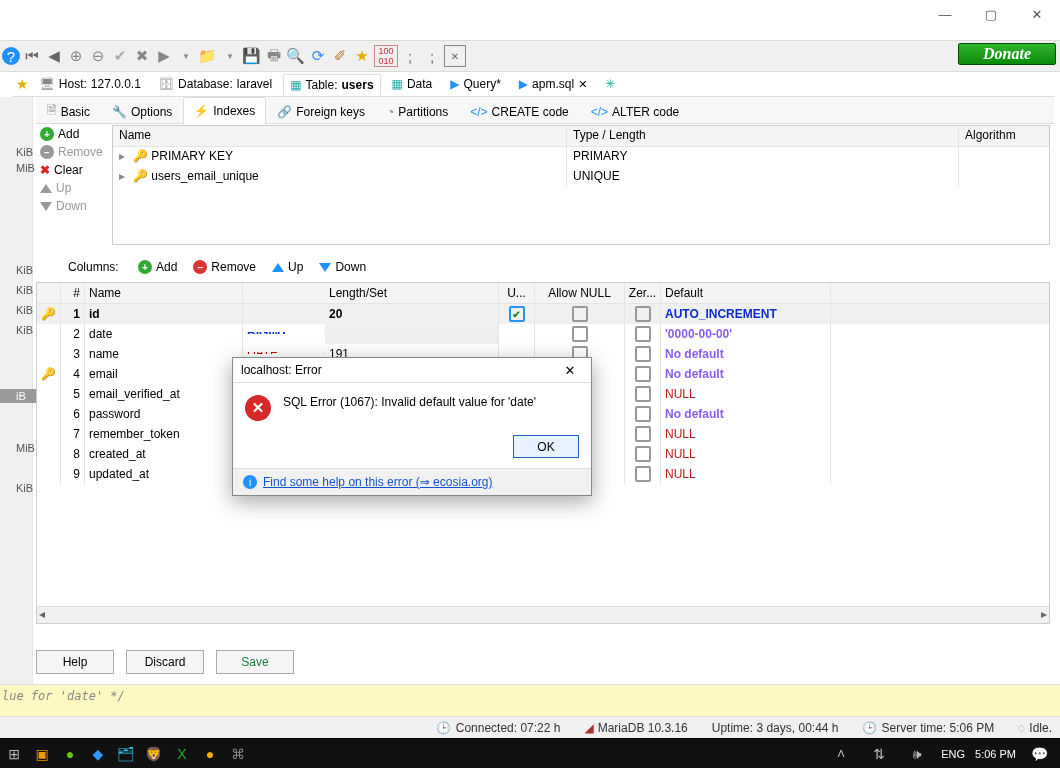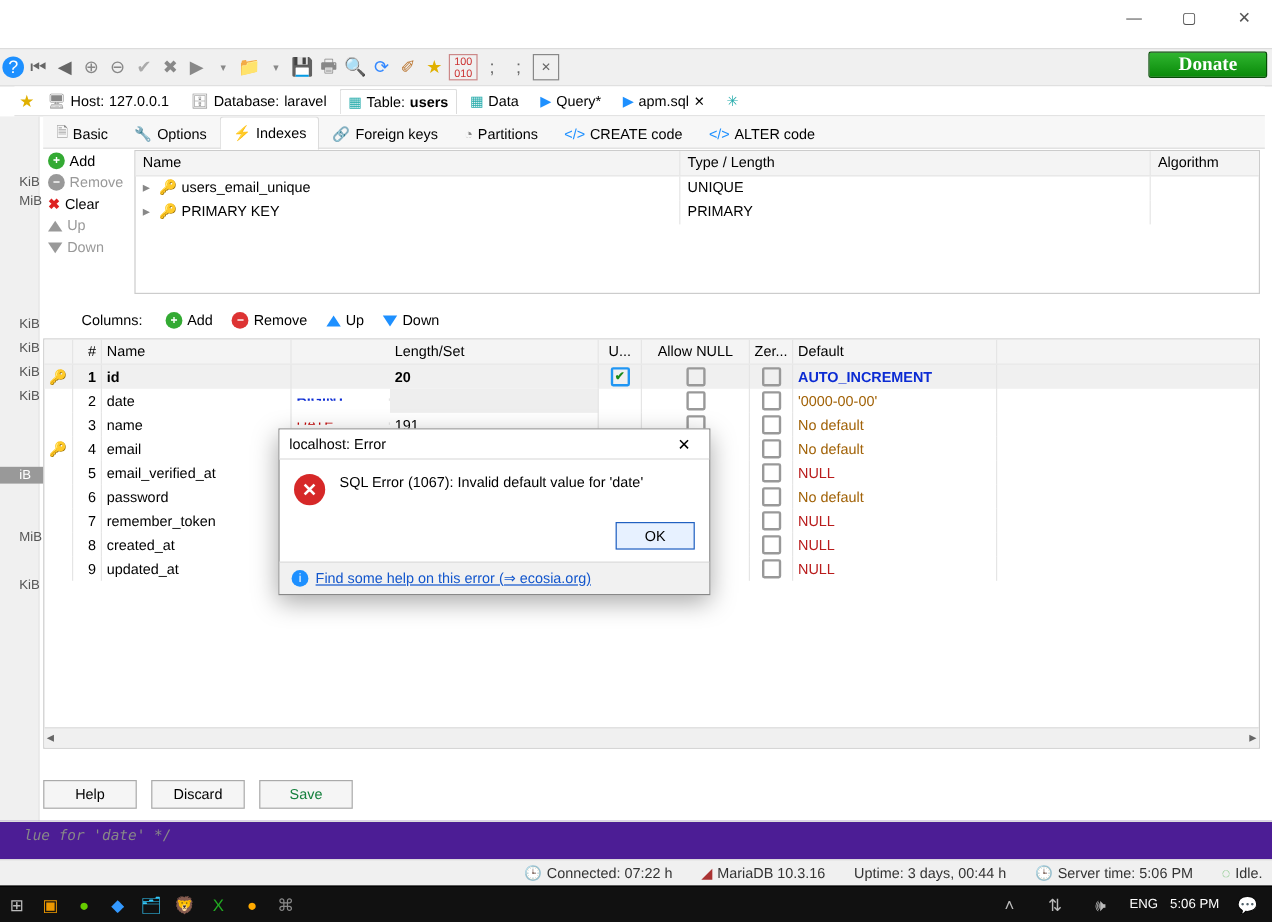--- a/index.html
+++ b/index.html
@@ -48,20 +48,21 @@
     font-size: 15px;
     color: #666;
   }
   .donate {
     position: absolute;
     right: 4px; top: 43px;
     background: linear-gradient(#2fb52f,#0a8a0a);
     border: 1px solid #044d04;
     color: #fff;
     font-weight: bold;
+    font-style: italic;
     font-size: 16px;
     padding: 1px 24px;
     border-radius: 2px;
     font-family: Georgia, serif;
   }
 
   
   .addr-bar {
     position: absolute;
     top: 72px;
@@ -256,44 +257,44 @@
   .w-def   { width: 170px; }
   .w-comm  { flex: 1; border-right: none !important;}
   .chk {
     width: 12px;height:12px;border:2px solid #2196f3;border-radius:2px;
     display:inline-flex;align-items:center;justify-content:center;font-size:10px;color:#2196f3;
   }
   .chk.gray {border-color:#999;color:#999;}
   .chk.checked::after{content:"✔";color:#1a8a1a;font-size:10px;}
   .dtype-red { color:#c00000; font-weight:normal;}
   .dtype-blue { color:#0b2bd3; font-weight:bold;}
-  .def-green { color:#a16207;}
+  .def-green { color:#8b5cf6;font-weight:bold;}
   .def-red { color:#b91c1c;}
   .def-blue { color:#0b2bd3; font-weight:bold;}
   .row-sel { background:#f0f0f0; font-weight:bold;}
   .hsb {
     position:absolute;bottom:0;left:0;right:0;height:16px;background:#f0f0f0;border-top:1px solid #ddd;
   }
 
   
   .bottom-btns {
     position:absolute; top:650px; left:36px;
     display:flex;gap:12px;
   }
   .bbtn {
     min-width:76px;height:22px;border:1px solid #aaa;background:#f5f5f5;
     display:flex;align-items:center;justify-content:center;
   }
   .bbtn.disabled { color:#15803d; }
 
   .sql-comment {
     position:absolute; top:684px; left:0;right:0;height:30px;
-    padding:4px 20px;font-family: Consolas, monospace; color:#888; font-style:italic;
+    padding:4px 2px;font-family: Consolas, monospace; color:#888; font-style:italic;
     border-top:1px solid #dcdcdc;
-    background:#4c1d95;
+    background:#fef9c3;
     white-space:nowrap;overflow:hidden;
   }
 
   
   .status-bar {
     position:absolute; left:0;right:0;top:716px;height:22px;background:#f0f0f0;border-top:1px solid #dcdcdc;
     display:flex;align-items:center;gap:24px;padding:0 8px;font-size:12px;color:#333;
   }
   .status-item {display:flex;align-items:center;gap:4px;}
 
@@ -480,27 +481,27 @@
     </div>
 </div>
 
 <div class="idx-list">
   <div class="idx-header">
     <div class="c-name">Name</div>
     <div class="c-type">Type / Length</div>
     <div class="c-algo">Algorithm</div>
   </div>
   <div class="idx-row">
+    <div class="c-name"><span style="color:#888;margin-right:8px;">▸</span><span class="key-ic-y">🔑</span> <span>PRIMARY KEY</span></div>
+    <div class="c-type">PRIMARY</div>
+    <div class="c-algo"></div>
+  </div>
+  <div class="idx-row">
     <div class="c-name"><span style="color:#888;margin-right:8px;">▸</span><span class="key-ic-r">🔑</span> <span>users_email_unique</span></div>
     <div class="c-type">UNIQUE</div>
-    <div class="c-algo"></div>
-  </div>
-  <div class="idx-row">
-    <div class="c-name"><span style="color:#888;margin-right:8px;">▸</span><span class="key-ic-y">🔑</span> <span>PRIMARY KEY</span></div>
-    <div class="c-type">PRIMARY</div>
     <div class="c-algo"></div>
   </div>
 </div>
 
 <div class="cols-label">Columns:</div>
 <div class="col-actions">
   <div class="ca-btn">
       <span class="ic-circ" style="background:#3a3;">+</span>
       <span>Add</span>
     </div>

